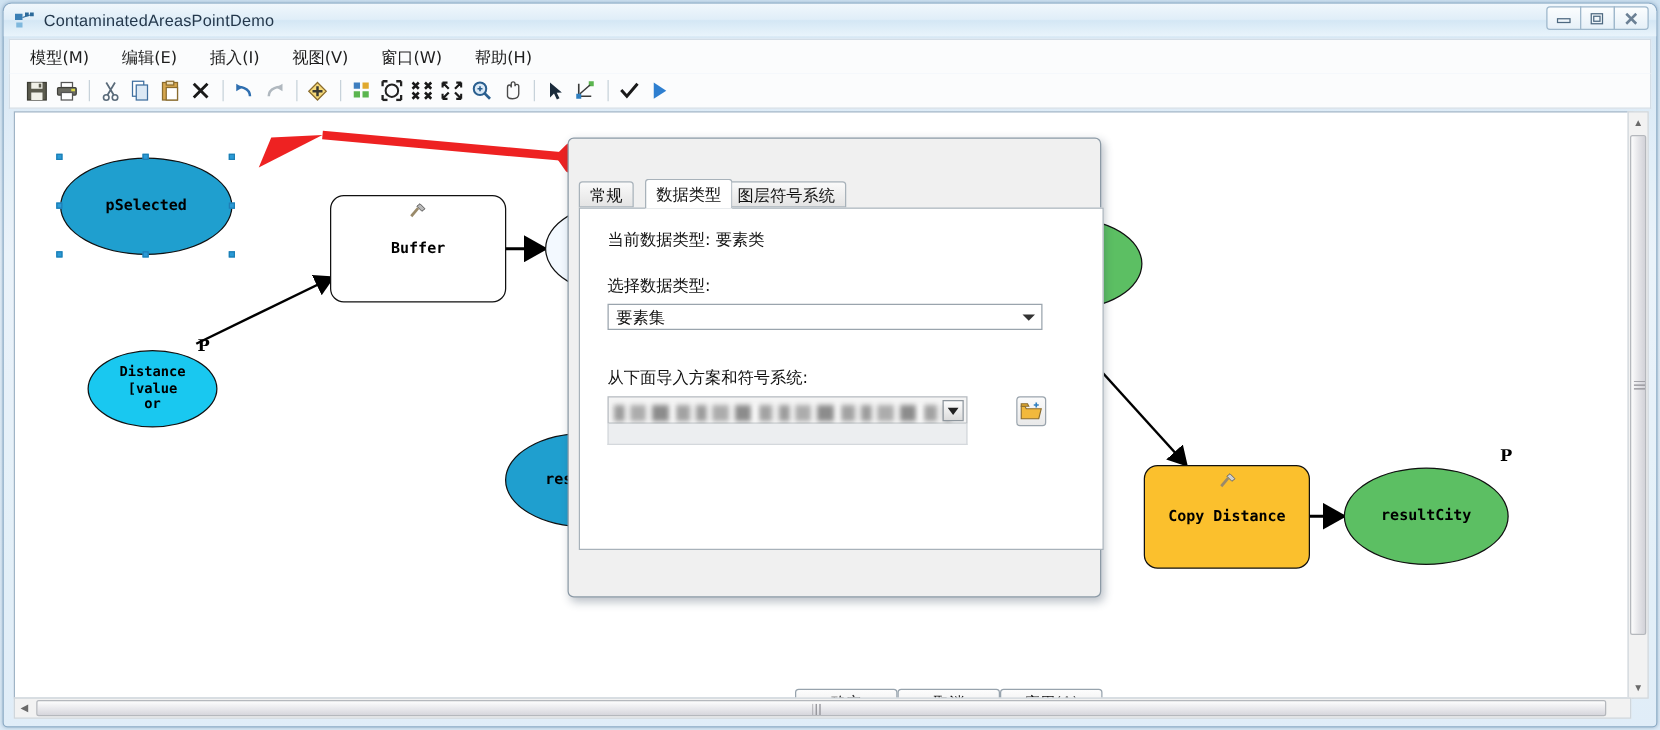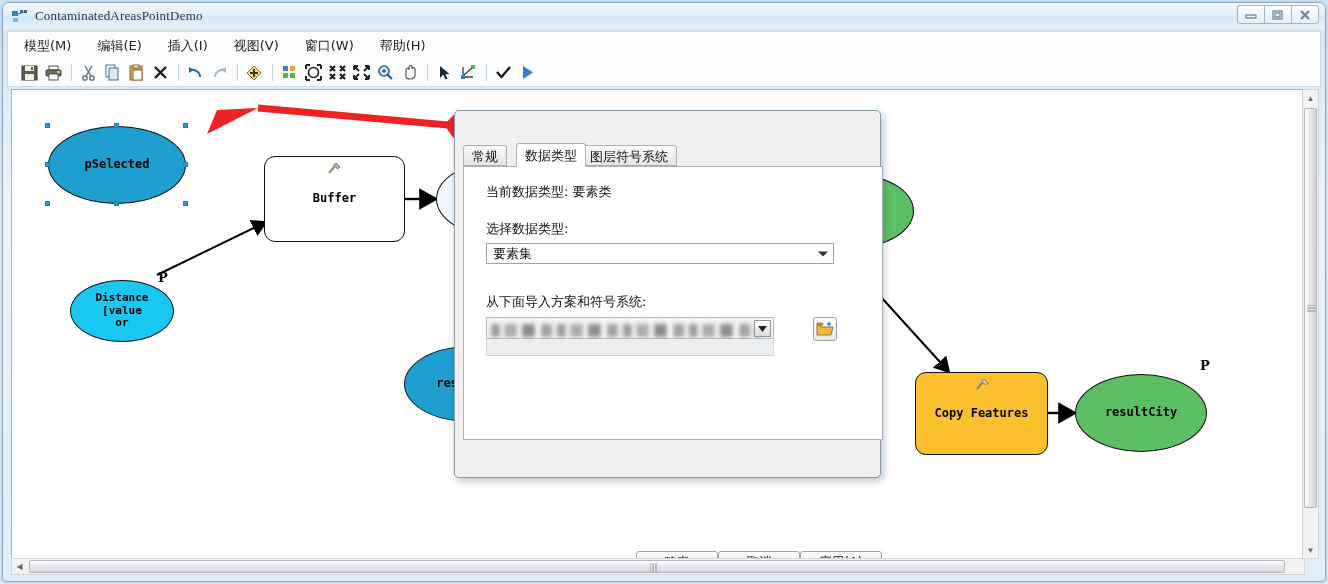--- a/index.html
+++ b/index.html
@@ -29,21 +29,21 @@
     border-radius: 6px 6px 0 0;
     background: linear-gradient(to bottom,#f0f7fc 0%, #e0eef8 48%, #d4e7f5 52%, #e9f4fb 100%);
     display: flex; align-items: center;
   }
   .title-icon {
     width: 18px; height: 16px; margin-left: 8px; margin-right: 6px;
     position: relative;
   }
   .title-text {
     font-size: 13px; color: #24384c; letter-spacing: .2px;
-    font-family: Liberation Serif, serif;
+    font-family: Liberation Sans, sans-serif;
   }
   .wbtns { position: absolute; right: 6px; top: 2px; display: flex; }
   .wbtn {
     width: 28px; height: 19px;
     border: 1px solid #9fb8cc;
     background: linear-gradient(to bottom,#fbfdfe,#e6f0f8);
     margin-left: -1px;
     display: flex; align-items: center; justify-content: center;
     font-size: 11px; color: #3f5a74;
   }
@@ -480,21 +480,21 @@
 
       <div class="node ellipse e-blue" style="left:392px; top:256px; width:130px; height:76px;">
         <span style="margin-right:44px;">res</span>
       </div>
 
       <div class="node ellipse e-green" style="left:780px; top:84px; width:122px; height:74px;">
         <span></span>
       </div>
 
       <div class="node rect r-yellow" style="left:903px; top:282px; width:133px; height:83px;">
-        <span>Copy Features</span>
+        <span>Copy Distance</span>
       </div>
       <span class="tool-hammer" style="left:961px; top:286px;">
         <svg width="18" height="18" viewBox="0 0 18 18">
           <path d="M11 3 L15 7 L12.5 9 L8.5 5 Z" fill="#cfcfcf" stroke="#6a6a6a" stroke-width=".8"></path>
           <path d="M9.5 6.5 L4 13" stroke="#9a8a6a" stroke-width="2.2"></path>
         </svg>
       </span>
 
       <div class="node ellipse e-green" style="left:1063px; top:284px; width:132px; height:78px;">
         <span>resultCity</span>

